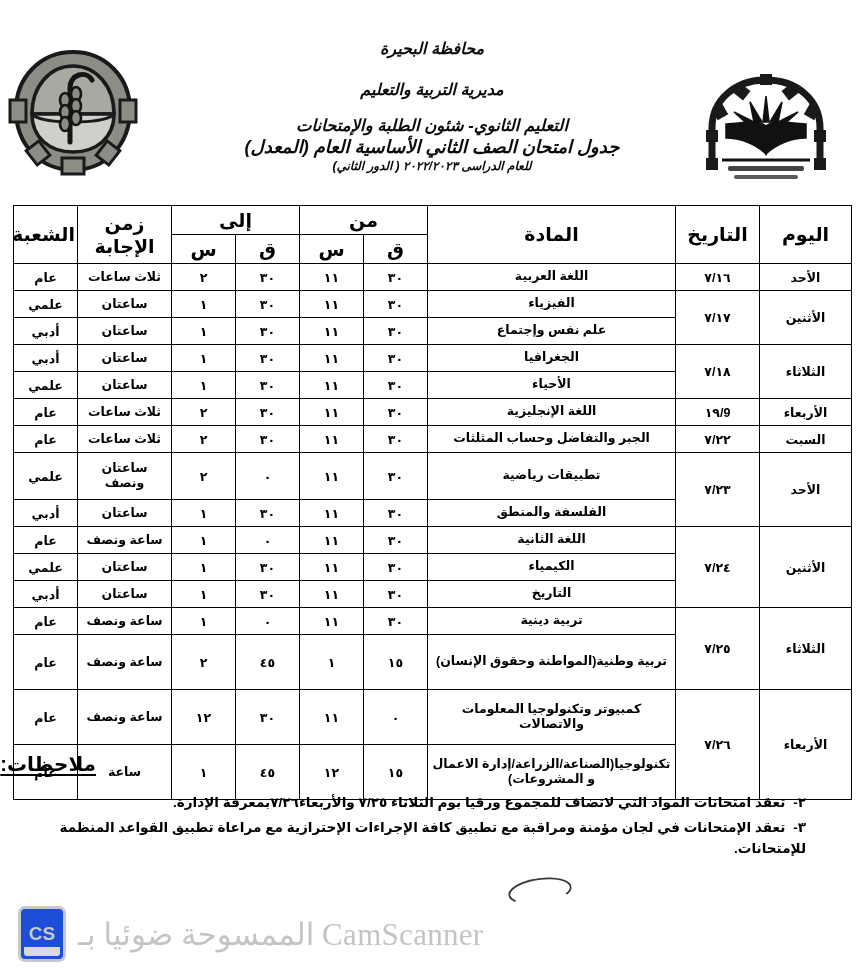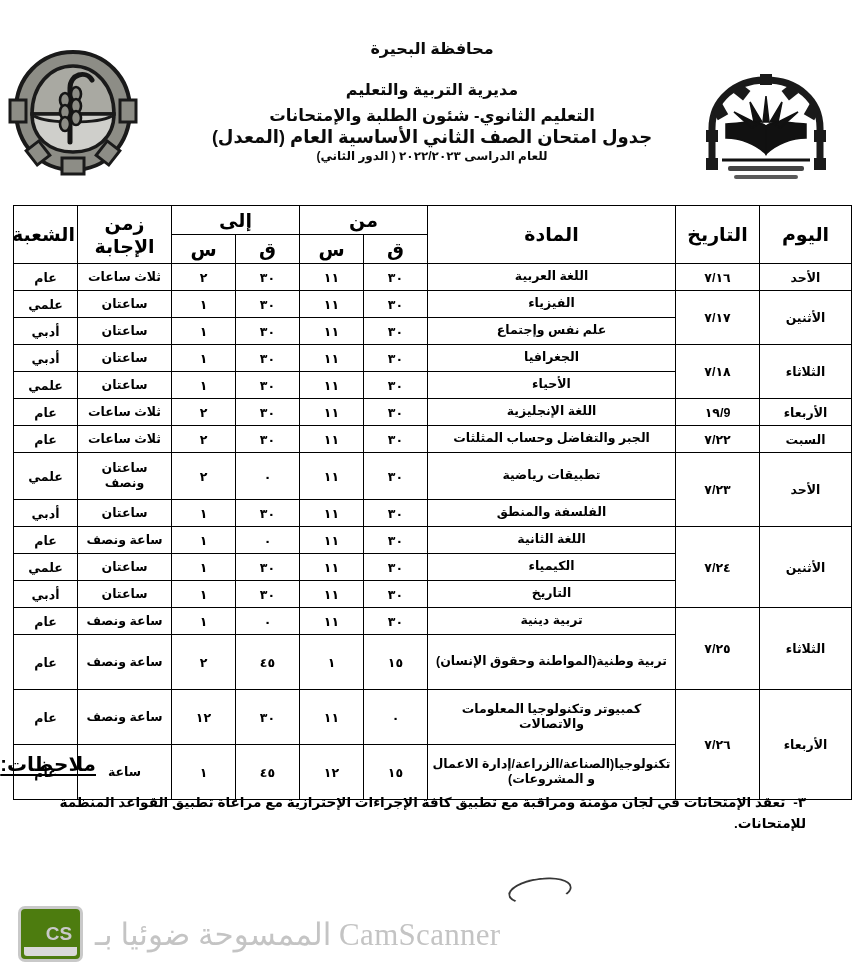--- a/index.html
+++ b/index.html
@@ -28,23 +28,24 @@
     left: 0; right: 0;
     top: 40px;
     text-align: center;
     line-height: 1.18;
   }
   .hdr-line {
     font-weight: bold;
     color: #0b0b0b;
     letter-spacing: 0px;
     margin: 0 auto;
+    font-style: italic;
   }
   .hdr-gov   { font-size: 16px; margin-bottom: 22px; }
-  .hdr-dir   { font-size: 16px; margin-bottom: 6px; }
+  .hdr-dir   { font-size: 16px; margin-bottom: 16px; }
   .hdr-sec   { font-size: 16.5px; margin-bottom: 2px; }
   .hdr-title { font-size: 18px; margin-bottom: 1px; }
   .hdr-year  { font-size: 12px; }
 
   
   .logo-left {
     position: absolute;
     left: 8px;
     top: 48px;
     width: 130px;
@@ -159,22 +160,21 @@
     border: 3px solid #c9c9c9;
     border-radius: 7px;
     display: flex;
     align-items: center;
     justify-content: center;
     font-size: 19px;
     font-weight: bold;
     color: #c9c9c9;
     font-family: "Liberation Sans", sans-serif;
     position: relative;
-    background: #4d7c0f;
-    padding-left: 17px;
+    background: #1d4ed8;
   }
   .cs-badge::after {
     content: "";
     position: absolute;
     left: 3px; right: 3px; bottom: 3px;
     height: 9px;
     background: #d9d9d9;
     border-radius: 0 0 3px 3px;
   }
   .cs-text {
@@ -470,20 +470,21 @@
           <td class="dur-cell">ساعة</td>
           <td class="div-cell">عام</td>
         </tr>
       </tbody>
   </table>
 </div>
 
 <div class="notes">
   <span class="notes-title">ملاحظات:</span>
   <div id="notes-list">
+      <p class="note-item"><span class="note-num">٢-</span> <span>تعقد امتحانات المواد التي لاتضاف للمجموع ورقيا بوم الثلاثاء ٧/٢٥ والأربعاء٧/٢٦بمعرفة الإدارة.</span></p>
       <p class="note-item"><span class="note-num">٣-</span> <span>تعقد  الإمتحانات  في لجان مؤمنة ومراقبة مع تطبيق كافة الإجراءات الإحترازية مع مراعاة تطبيق القواعد المنظمة للإمتحانات.</span></p>
     </div>
 </div>
 
 <div class="scan-smudge"></div>
 
 <div class="watermark">
   <div class="cs-badge">CS</div>
   <div class="cs-text">الممسوحة ضوئيا بـ CamScanner</div>
 </div>

